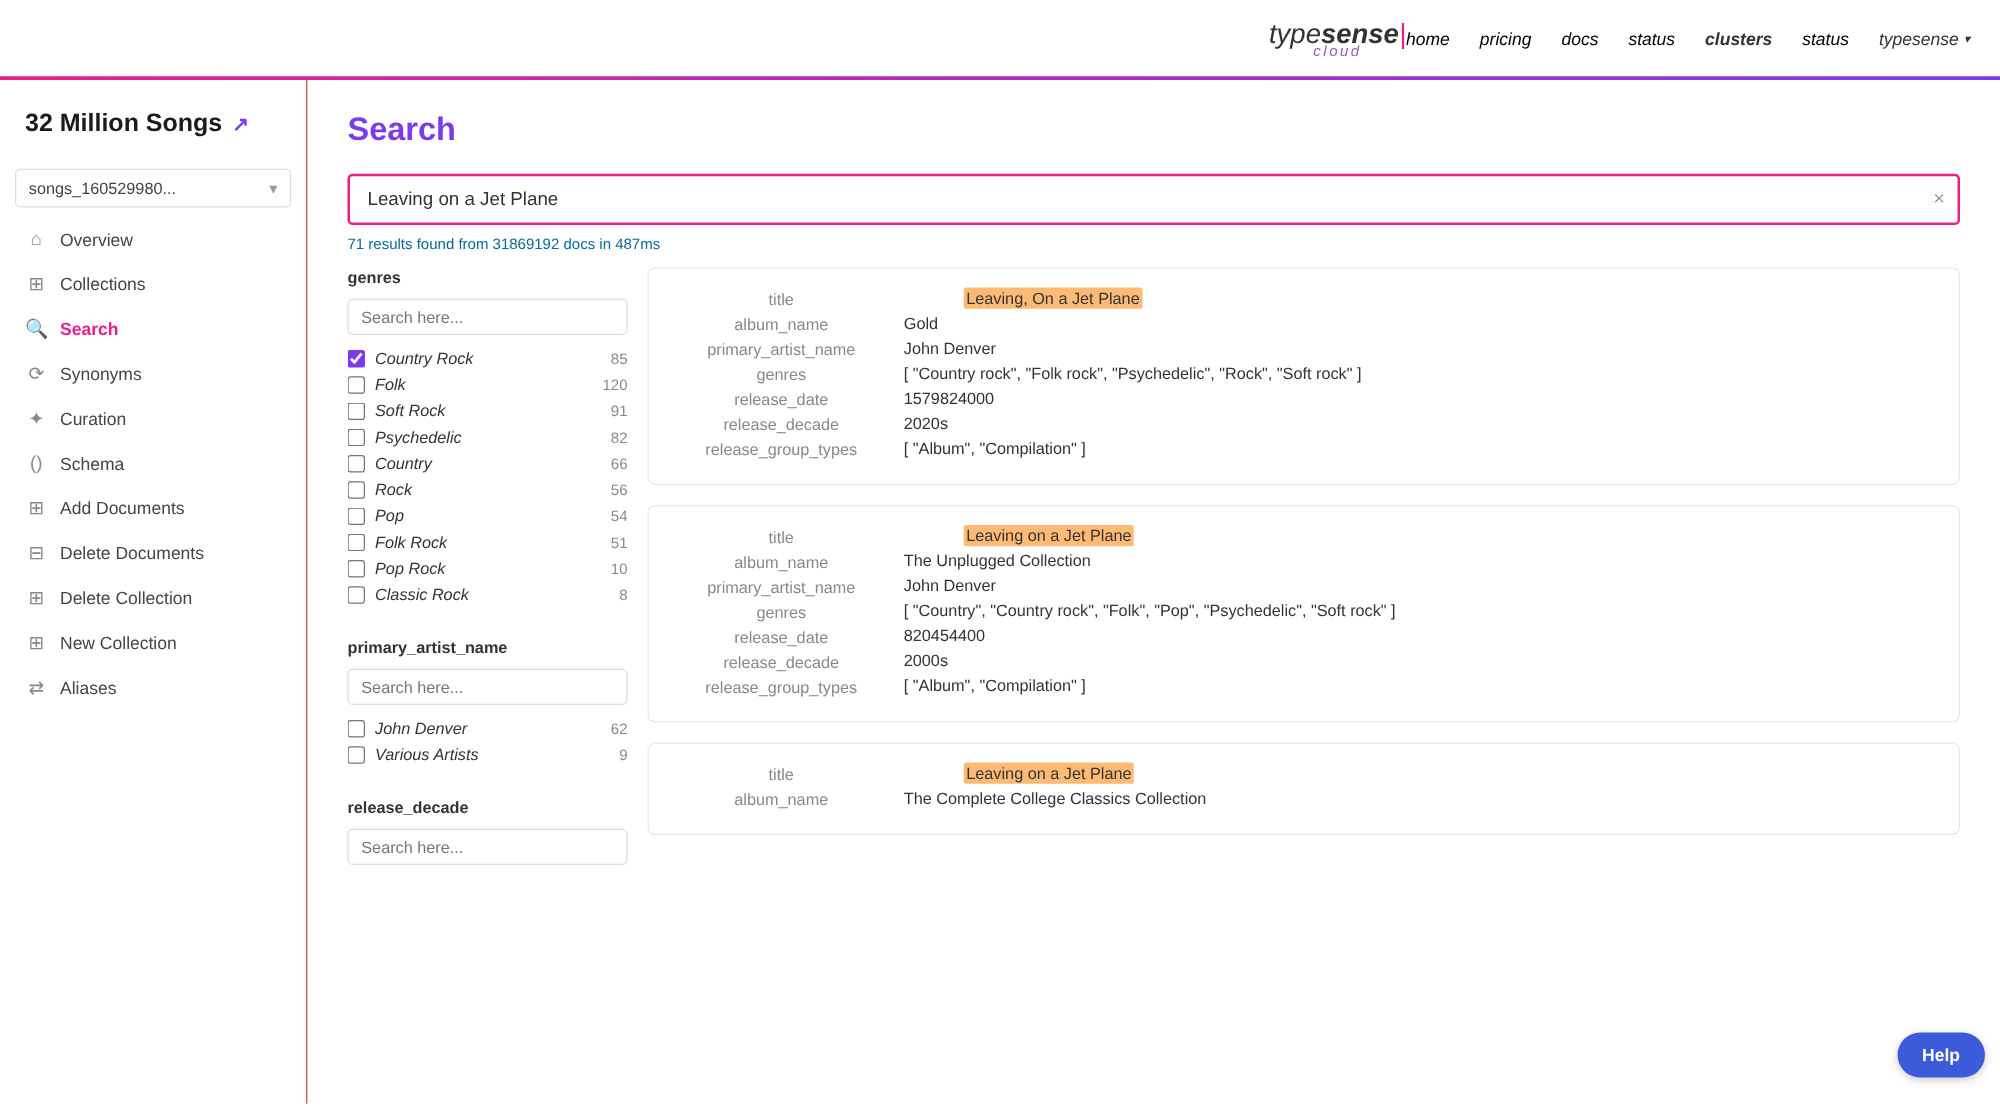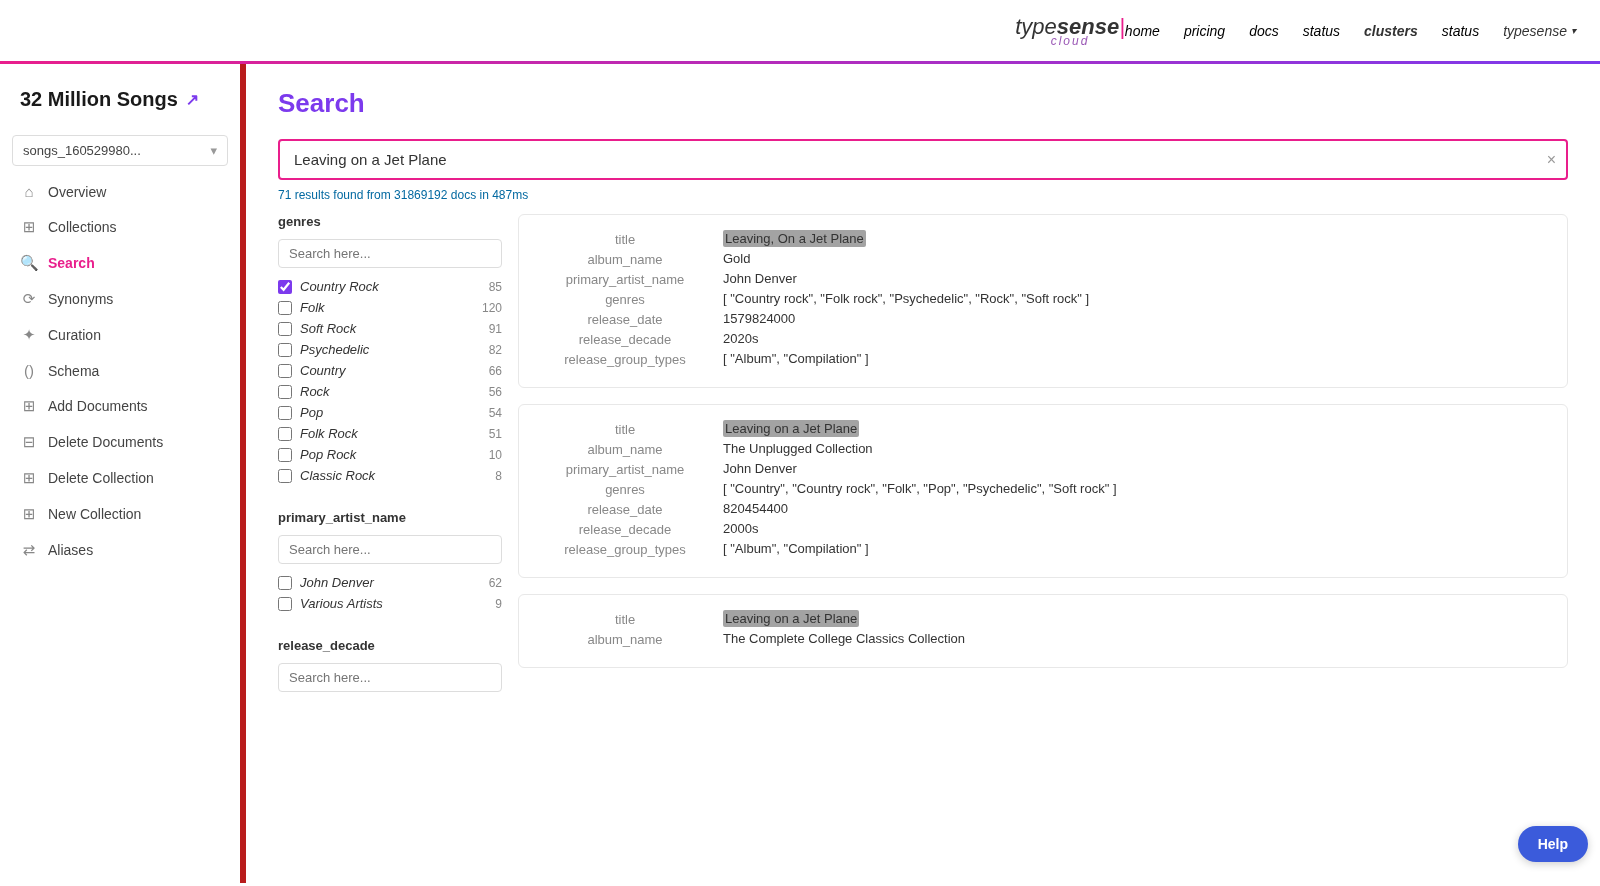--- a/index.html
+++ b/index.html
@@ -22,21 +22,21 @@
     .nav-link { color: #000000; text-decoration: none; font-size: 14px; }
     .nav-link.active { color: #333; font-weight: 600; }
     .nav-dropdown { display: flex; align-items: center; gap: 4px; cursor: pointer; font-size: 14px; color: #333; }
     .nav-dropdown .chevron { font-size: 10px; }
 
     
     .layout { display: flex; height: calc(100vh - 67px); }
 
     
     .sidebar {
-      width: 246px; min-width: 246px; background: #fff; border-right: 6px solid #b91c1c;
+      width: 246px; min-width: 246px; background: #fff; border-right: 1px solid #b91c1c;
       padding: 16px 0; overflow-y: auto;
     }
     .sidebar-title {
       display: flex; align-items: center; gap: 8px;
       padding: 8px 20px 16px; font-size: 20px; font-weight: 700; color: #1a1a1a;
     }
     .sidebar-title .ext-link { color: #7c3aed; font-size: 16px; cursor: pointer; }
     .sidebar-nav-item {
       display: flex; align-items: center; gap: 10px;
       padding: 9px 20px; cursor: pointer; color: #444; font-size: 14px;
@@ -92,21 +92,21 @@
       border: 1px solid #e8e8e8; border-radius: 6px; padding: 16px 24px;
       margin-bottom: 16px;
     }
     .result-row { display: flex; margin-bottom: 4px; }
     .result-key {
       width: 180px; min-width: 180px; text-align: center;
       color: #888; font-size: 13px; padding-right: 16px; padding-top: 1px;
     }
     .result-val { font-size: 13px; color: #333; }
     .result-val .highlight {
-      background: #a3a3a3; border-radius: 2px; padding: 1px 2px;
+      background: #fdba74; border-radius: 2px; padding: 1px 2px; margin-left: 48px;
     }
   </style>
 </head>
 <body>
 
 <nav class="top-nav">
   <div class="logo">
     <div>
       <span class="logo-type">type</span><span class="logo-sense">sense</span><span class="logo-bar">|</span>
       <span class="logo-cloud">cloud</span>

